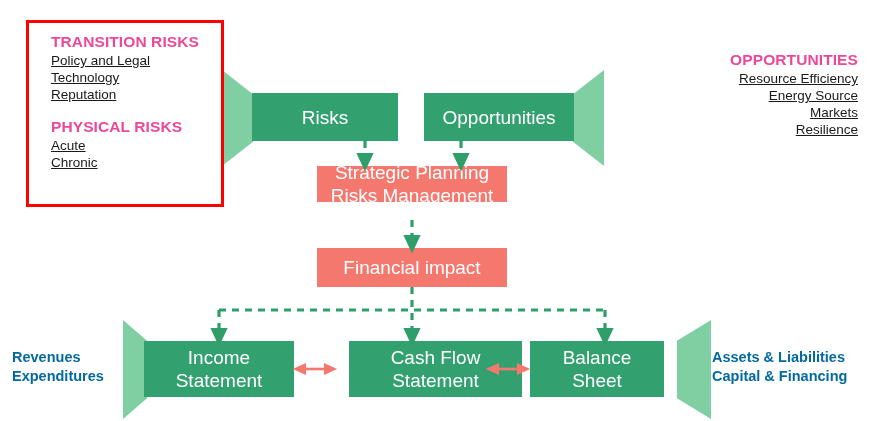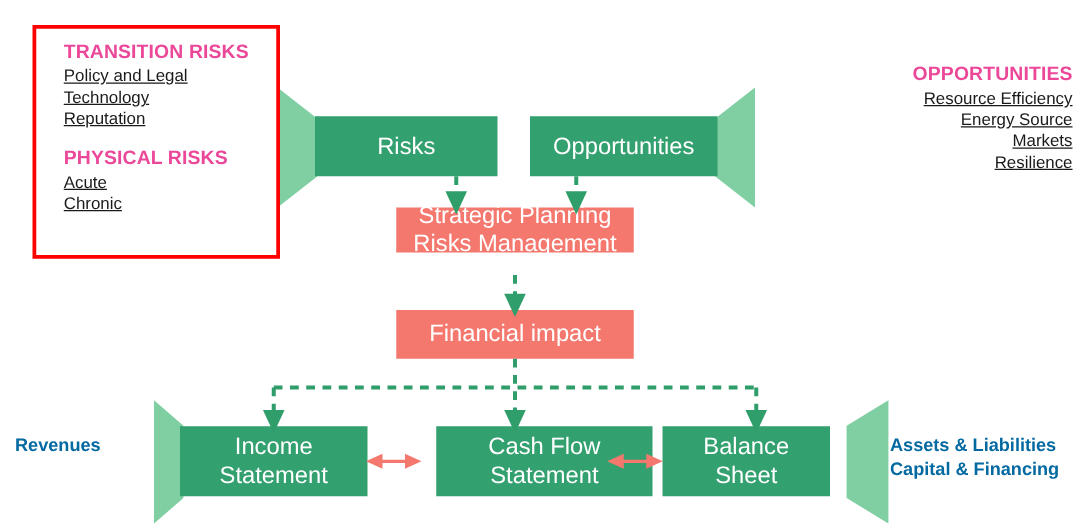--- a/index.html
+++ b/index.html
@@ -110,20 +110,21 @@
   <div class="box green" id="box-cashflow">
     <span class="lbl"><span>Cash Flow</span><br><span>Statement</span></span>
   </div>
 
   <div class="box green" id="box-balance">
     <span class="lbl"><span>Balance</span><br><span>Sheet</span></span>
   </div>
 
   <div class="caption" id="caption-left">
     <div>Revenues</div>
+    <div>Expenditures</div>
   </div>
   <div class="caption" id="caption-right">
     <div>Assets &amp; Liabilities</div>
     <div>Capital &amp; Financing</div>
   </div>
 
   <svg id="wires" viewBox="0 0 871 421">
     <defs>
       <marker id="ah-green" markerWidth="7" markerHeight="7" refX="3.2" refY="3.1" orient="auto" markerUnits="strokeWidth">
         <path d="M0.4,0.4 L6.2,3.1 L0.4,5.8 Z" fill="#2f9e6b"></path>

